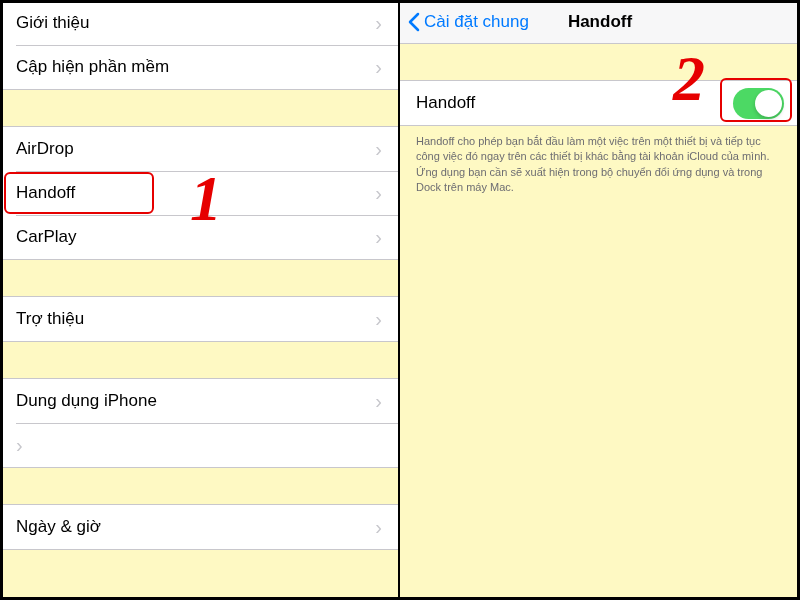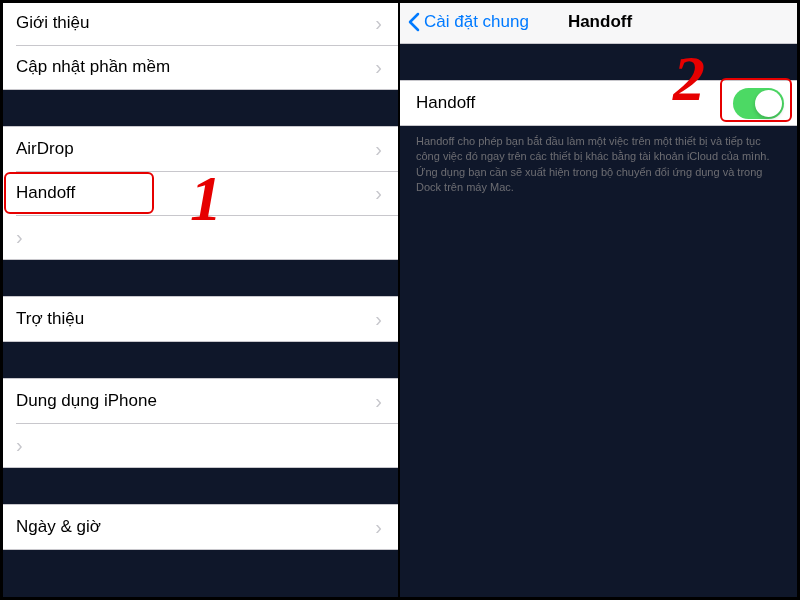--- a/index.html
+++ b/index.html
@@ -19,21 +19,21 @@
     .frame {
       position: absolute;
       inset: 0;
       border: 3px solid #000;
       pointer-events: none;
       z-index: 100;
     }
     .panel {
       width: 50%;
       height: 100%;
-      background: #0f172a;
+      background: #fef9c3;
       position: relative;
       overflow: hidden;
     }
     .panel-left {
       border-right: 2px solid #000;
     }
     .navbar {
       height: 44px;
       background: #f7f7f8;
       border-bottom: 1px solid #c8c7cc;
@@ -167,37 +167,38 @@
 <div class="frame"></div>
 
 <div class="panel panel-left">
 
   <div class="cell-group">
     <div class="cell">
       <span class="cell-label">Giới thiệu</span>
       <span class="chevron">›</span>
     </div>
     <div class="cell">
-      <span class="cell-label">Cập nhật phần mềm</span>
+      <span class="cell-label">Cập hiện phần mềm</span>
       <span class="chevron">›</span>
     </div>
   </div>
 
   <div class="spacer"></div>
 
   <div class="cell-group">
     <div class="cell">
       <span class="cell-label">AirDrop</span>
       <span class="chevron">›</span>
     </div>
     <div class="cell">
       <span class="cell-label">Handoff</span>
       <span class="chevron">›</span>
     </div>
     <div class="cell">
+      <span class="cell-label">CarPlay</span>
       <span class="chevron">›</span>
     </div>
   </div>
 
   <div class="spacer"></div>
 
   <div class="cell-group">
     <div class="cell">
       <span class="cell-label">Trợ thiệu</span>
       <span class="chevron">›</span>

